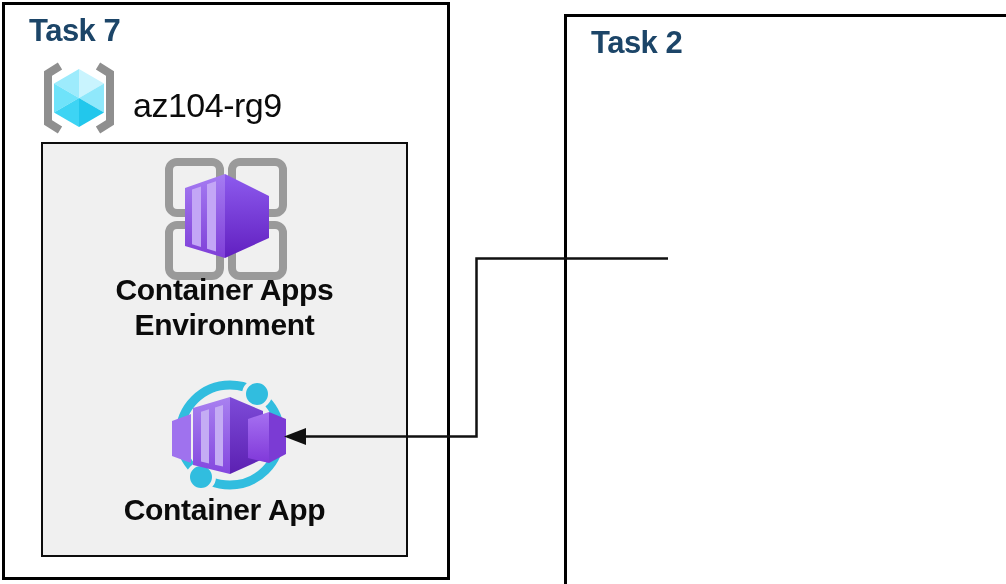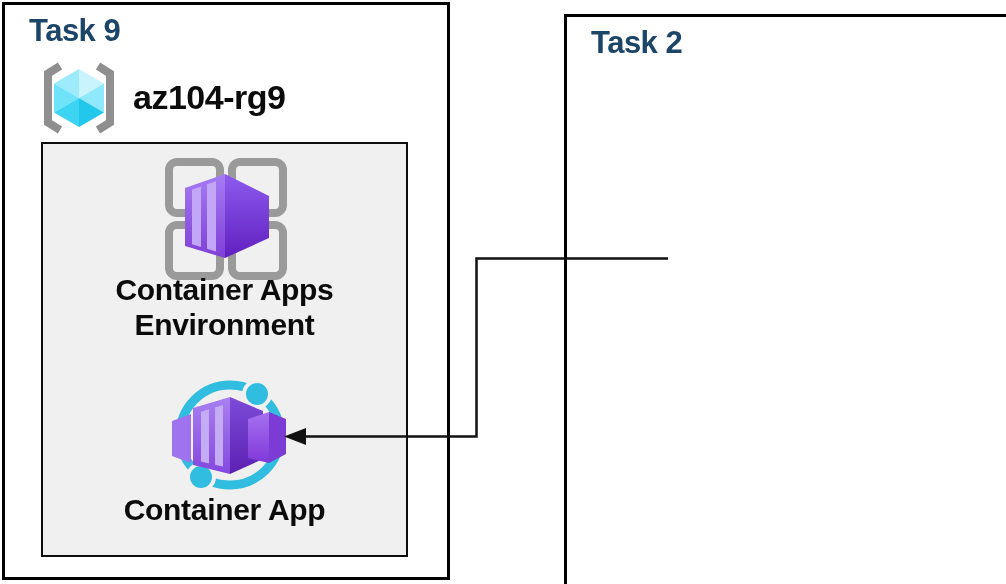--- a/index.html
+++ b/index.html
@@ -31,23 +31,23 @@
     font-size: 31px;
     font-weight: bold;
     letter-spacing: -0.5px;
     color: #1C4568;
   }
   .rg-row { position: absolute; left: 28px; top: 53px; width: 400px; height: 82px; }
   .rg-icon { position: absolute; left: 2px; top: 2px; }
   .rg-label {
     position: absolute;
     left: 100px;
-    top: 20px;
+    top: 28px;
     font-size: 34px;
-    font-weight: bold;
+    font-weight: normal;
     letter-spacing: -0.5px;
     color: #0B0B0B;
     white-space: nowrap;
   }
   .inner-box {
     position: absolute;
     width: 367px;
     background: #F0F0F0;
     border: 2px solid #0D0D0D;
   }
@@ -84,21 +84,21 @@
     pointer-events: none;
     z-index: 10;
   }
 </style>
 </head>
 <body>
 
 <div class="canvas">
 
   <section class="task-box t1">
-    <h2 class="task-title">Task 9</h2>
+    <h2 class="task-title">Task 7</h2>
 
     <div class="rg-row">
       <svg class="rg-icon" width="88" height="76" viewBox="0 0 88 76" aria-hidden="true">
 
         <path d="M25,6 L13,13.5 L13,62.5 L25,70" fill="none" stroke="#8F8F8F" stroke-width="8"></path>
         <path d="M63,6 L75,13.5 L75,62.5 L63,70" fill="none" stroke="#8F8F8F" stroke-width="8"></path>
 
         <g>
           <polygon points="44,9 69,23.5 44,38" fill="#C9F4FE"></polygon>
           <polygon points="44,9 19,23.5 44,38" fill="#9DEBFC"></polygon>

